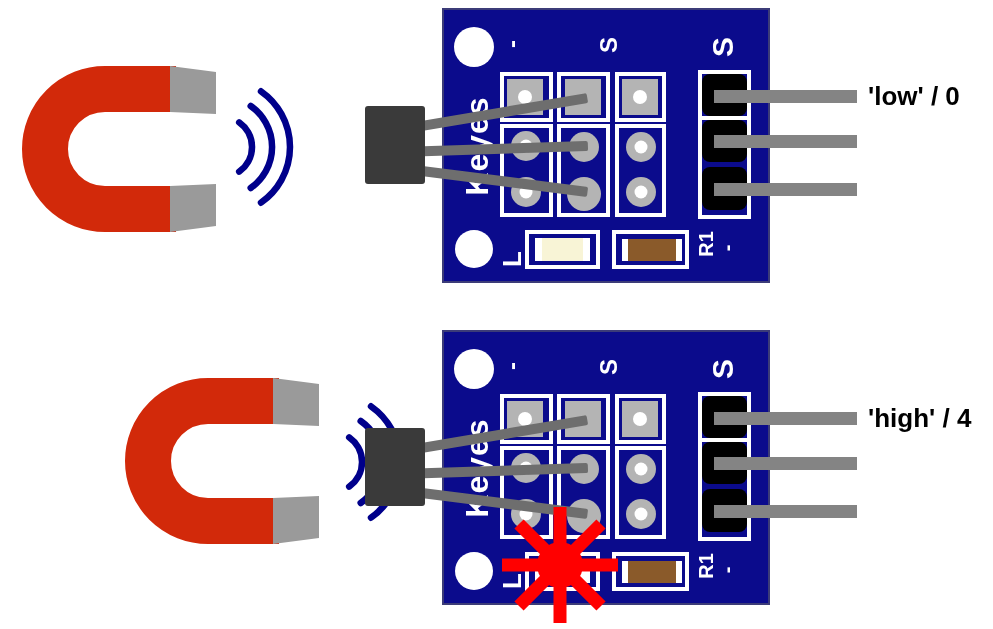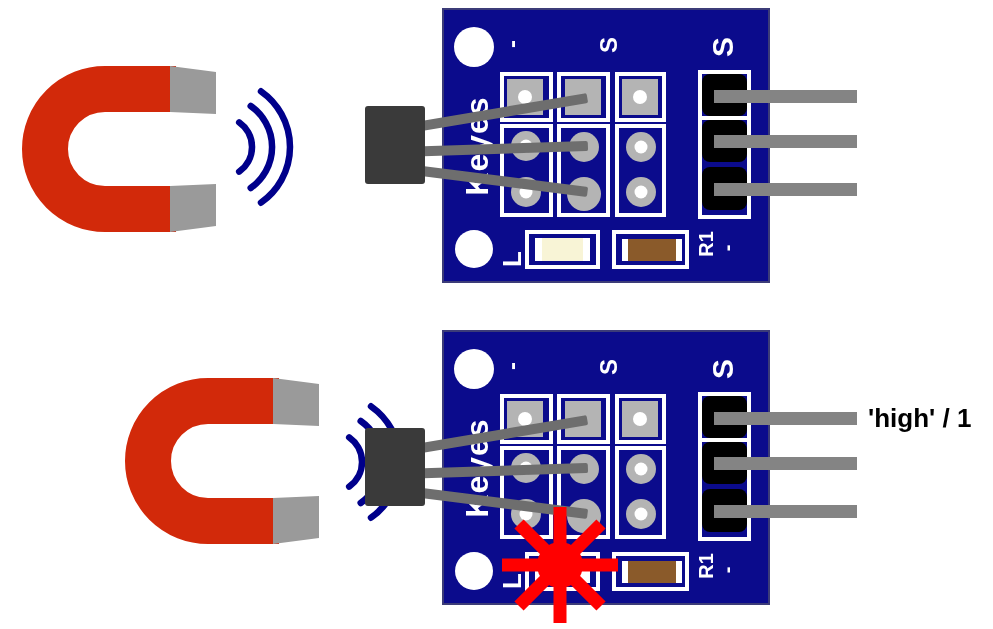--- a/index.html
+++ b/index.html
@@ -125,20 +125,21 @@
   </div>
 
   <div class="swire" style="left:398px;top:125px;width:192px;transform:rotate(-9.6deg);"></div>
   <div class="swire" style="left:398px;top:147px;width:190px;transform:rotate(-1.8deg);"></div>
   <div class="swire" style="left:398px;top:163px;width:191px;transform:rotate(7.2deg);"></div>
   <div class="sensor"></div>
 
   <div class="owire" style="top:90px;"></div>
   <div class="owire" style="top:135px;"></div>
   <div class="owire" style="top:183px;"></div>
+  <div class="outlabel">'low' / 0</div>
 </section>
 
 <section class="scene scene--on" id="scene-high">
 
   <svg class="magnet" style="left:113px;top:54px;" width="210" height="170" viewBox="0 0 210 170">
     <path d="M 166 25 L 95 25 A 60 60 0 1 0 95 145 L 166 145" fill="none" stroke="#d2290a" stroke-width="46"></path>
     <polygon points="160,2 206,8 206,50 160,48" fill="#9a9a9a"></polygon>
     <polygon points="160,122 206,120 206,162 160,168" fill="#9a9a9a"></polygon>
   </svg>
 
@@ -211,21 +212,21 @@
   </div>
 
   <div class="swire" style="left:398px;top:125px;width:192px;transform:rotate(-9.6deg);"></div>
   <div class="swire" style="left:398px;top:147px;width:190px;transform:rotate(-1.8deg);"></div>
   <div class="swire" style="left:398px;top:163px;width:191px;transform:rotate(7.2deg);"></div>
   <div class="sensor"></div>
 
   <div class="owire" style="top:90px;"></div>
   <div class="owire" style="top:135px;"></div>
   <div class="owire" style="top:183px;"></div>
-  <div class="outlabel">'high' / 1</div>
+  <div class="outlabel">'high' / 4</div>
 
   <svg class="burst" style="left:495px;top:178px;" width="130" height="130" viewBox="0 0 130 130">
     <g stroke="#ff0000" stroke-width="13">
       <line x1="65" y1="7" x2="65" y2="123"></line>
       <line x1="7" y1="65" x2="123" y2="65"></line>
       <line x1="24" y1="24" x2="106" y2="106"></line>
       <line x1="106" y1="24" x2="24" y2="106"></line>
     </g>
     <circle cx="65" cy="65" r="23" fill="#ff0000"></circle>
   </svg>

